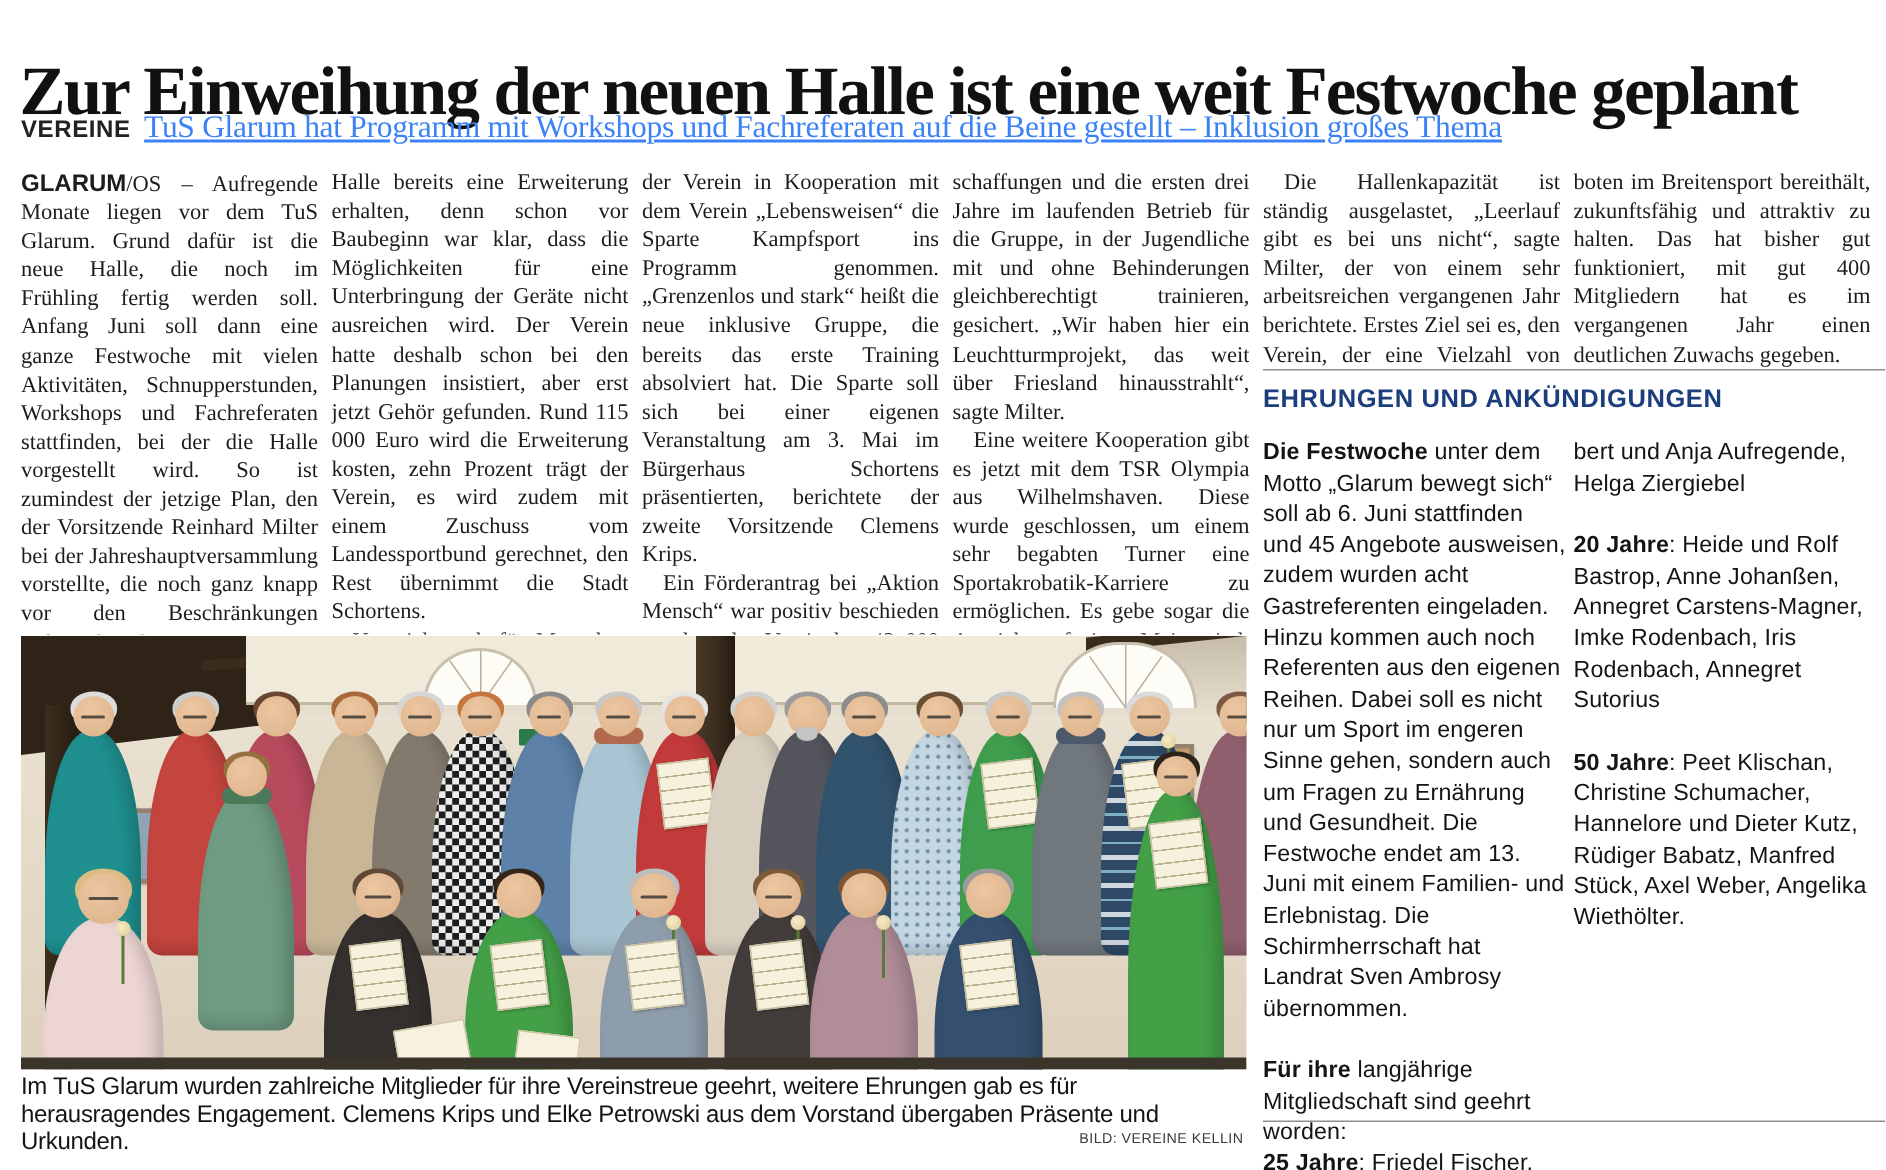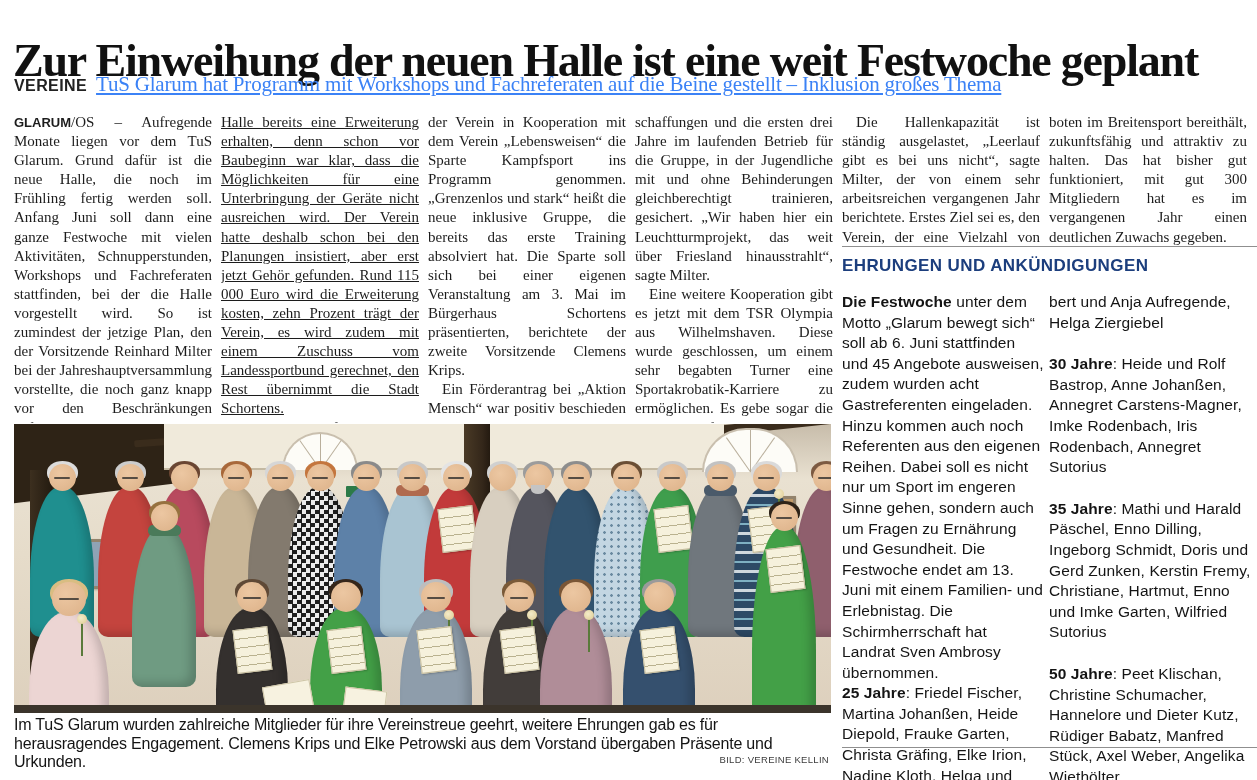--- a/index.html
+++ b/index.html
@@ -14,23 +14,23 @@
   .deckrow{left:14px;top:72px;width:1240px;display:flex;align-items:baseline;gap:9px;}
   .kicker{font-family:"Liberation Sans",sans-serif;font-weight:bold;font-size:16px;
           letter-spacing:.4px;color:#222;}
   .deck{font-size:21px;letter-spacing:-0.2px;color:#3b82f6;white-space:nowrap;text-decoration:underline;}
 
   
   .col{width:198px;font-size:15px;line-height:19.1px;text-align:justify;
        hyphens:auto;-webkit-hyphens:auto;overflow:hidden;color:#1c1c1c;}
   .col p{margin:0;text-indent:14px;}
   .col p.first{text-indent:0;}
-  .dateline{font-family:"Liberation Sans",sans-serif;font-weight:bold;font-size:13px;margin-top:29px;}
+  .dateline{font-family:"Liberation Sans",sans-serif;font-weight:bold;font-size:16px;margin-top:29px;}
   .c1{left:14px;top:113px;height:310px;}
-  .c2{left:221px;top:113px;height:310px;text-decoration:underline;}
+  .c2{left:221px;top:113px;height:310px;}
   .c3{left:428px;top:113px;height:310px;}
   .c4{left:635px;top:113px;height:310px;}
   .c5{left:842px;top:113px;height:132px;}
   .c6{left:1049px;top:113px;height:132px;}
 
   
   .rule{border-top:1px solid #8f8f8f;height:0;}
   .honors-header{left:842px;top:256px;font-family:"Liberation Sans",sans-serif;
                  font-weight:bold;font-size:17px;letter-spacing:.4px;color:#1c3e7d;}
   .hcol{font-family:"Liberation Sans",sans-serif;font-size:15.5px;line-height:20.6px;
@@ -112,35 +112,35 @@
 <div class="abs col c4">
   <p class="first">schaffungen und die ersten drei Jahre im laufenden Betrieb für die Gruppe, in der Jugendliche mit und ohne Behinderungen gleichberechtigt trainieren, gesichert. „Wir haben hier ein Leuchtturmprojekt, das weit über Friesland hinausstrahlt“, sagte Milter.</p>
   <p>Eine weitere Kooperation gibt es jetzt mit dem TSR Olympia aus Wilhelmshaven. Diese wurde geschlossen, um einem sehr begabten Turner eine Sportakrobatik-Karriere zu ermöglichen. Es gebe sogar die Aussicht auf einen Meistertitel, so Milter.</p>
 </div>
 
 <div class="abs col c5">
   <p class="first" style="text-indent:14px;">Die Hallenkapazität ist ständig ausgelastet, „Leerlauf gibt es bei uns nicht“, sagte Milter, der von einem sehr arbeitsreichen vergangenen Jahr berichtete. Erstes Ziel sei es, den Verein, der eine Vielzahl von Ange-</p>
 </div>
 
 <div class="abs col c6">
-  <p class="first">boten im Breitensport bereithält, zukunftsfähig und attraktiv zu halten. Das hat bisher gut funktioniert, mit gut 300 Mitgliedern hat es im vergangenen Jahr einen deutlichen Zuwachs gegeben.</p>
+  <p class="first">boten im Breitensport bereithält, zukunftsfähig und attraktiv zu halten. Das hat bisher gut funktioniert, mit gut 400 Mitgliedern hat es im vergangenen Jahr einen deutlichen Zuwachs gegeben.</p>
 </div>
 
 <div class="abs rule" style="left:842px;top:246px;width:415px;"></div>
 <div class="abs honors-header" style="color: rgb(28, 62, 125);">EHRUNGEN UND ANKÜNDIGUNGEN</div>
 
 <div class="abs hcol h1">
   <p><b>Die Festwoche</b><span> unter dem Motto „Glarum bewegt sich“ soll ab 6. Juni stattfinden und 45 Angebote ausweisen, zudem wurden acht Gastreferenten eingeladen. Hinzu kommen auch noch Referenten aus den eigenen Reihen. Dabei soll es nicht nur um Sport im engeren Sinne gehen, sondern auch um Fragen zu Ernährung und Gesundheit. Die Festwoche endet am 13. Juni mit einem Familien- und Erlebnistag. Die Schirmherrschaft hat Landrat Sven Ambrosy übernommen.</span></p>
+  <p class="gap"><b>Für ihre</b><span> langjährige Mitgliedschaft sind geehrt worden:</span></p>
   <p><b>25 Jahre</b><span>: Friedel Fischer, Martina Johanßen, Heide Diepold, Frauke Garten, Christa Gräfing, Elke Irion, Nadine Kloth, Helga und Sönke Kloth, Jeanette, Nor-</span></p>
 </div>
 
 <div class="abs hcol h2">
   <p><b></b><span>bert und Anja Aufregende, Helga Ziergiebel</span></p>
-  <p class="gap"><b>30 Jahre</b><span>: Heide und Rolf Bastrop, Anne Johanßen, Annegret Carstens-Magner, Imke Rodenbach, Iris Rodenbach, Annegret Sutorius</span></p>
-  <p class="gap"><b>35 Jahre</b><span>: Mathi und Harald Päschel, Enno Dilling, Ingeborg Schmidt, Doris und Gerd Zunken, Kerstin Fremy, Christiane, Hartmut, Enno und Imke Garten, Wilfried Sutorius</span></p>
+  <p class="gap"><b>20 Jahre</b><span>: Heide und Rolf Bastrop, Anne Johanßen, Annegret Carstens-Magner, Imke Rodenbach, Iris Rodenbach, Annegret Sutorius</span></p>
   <p class="gap"><b>50 Jahre</b><span>: Peet Klischan, Christine Schumacher, Hannelore und Dieter Kutz, Rüdiger Babatz, Manfred Stück, Axel Weber, Angelika Wiethölter.</span></p>
 
 </div>
 
 <div class="abs rule" style="left:842px;top:747px;width:415px;"></div>
 
 <div class="abs photo">
   <div class="ceiling-dark"></div>
   <div class="rafter" style="left:120px;top:8px;width:240px;transform:rotate(-4deg);"></div>
   <div class="rafter" style="left:430px;top:2px;width:200px;transform:rotate(3deg);"></div>

